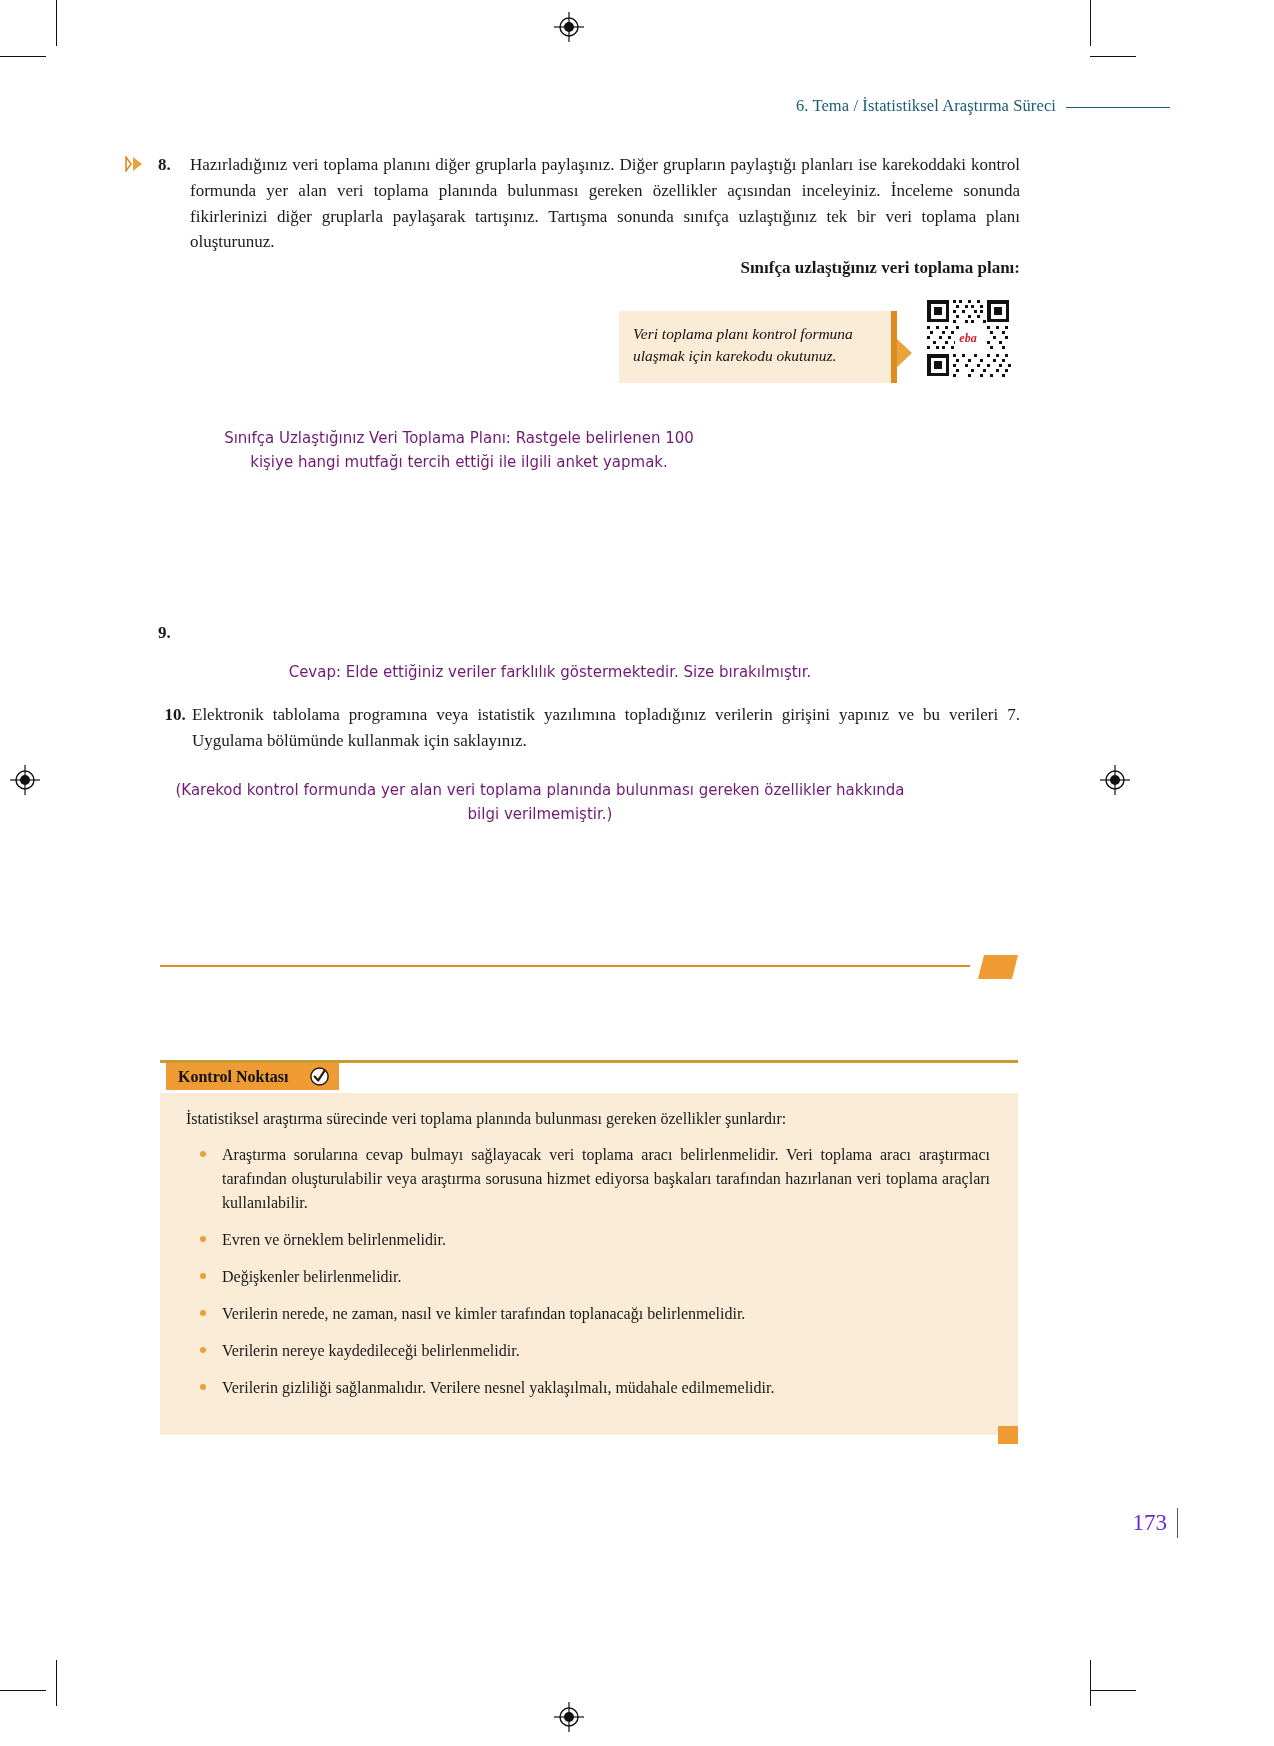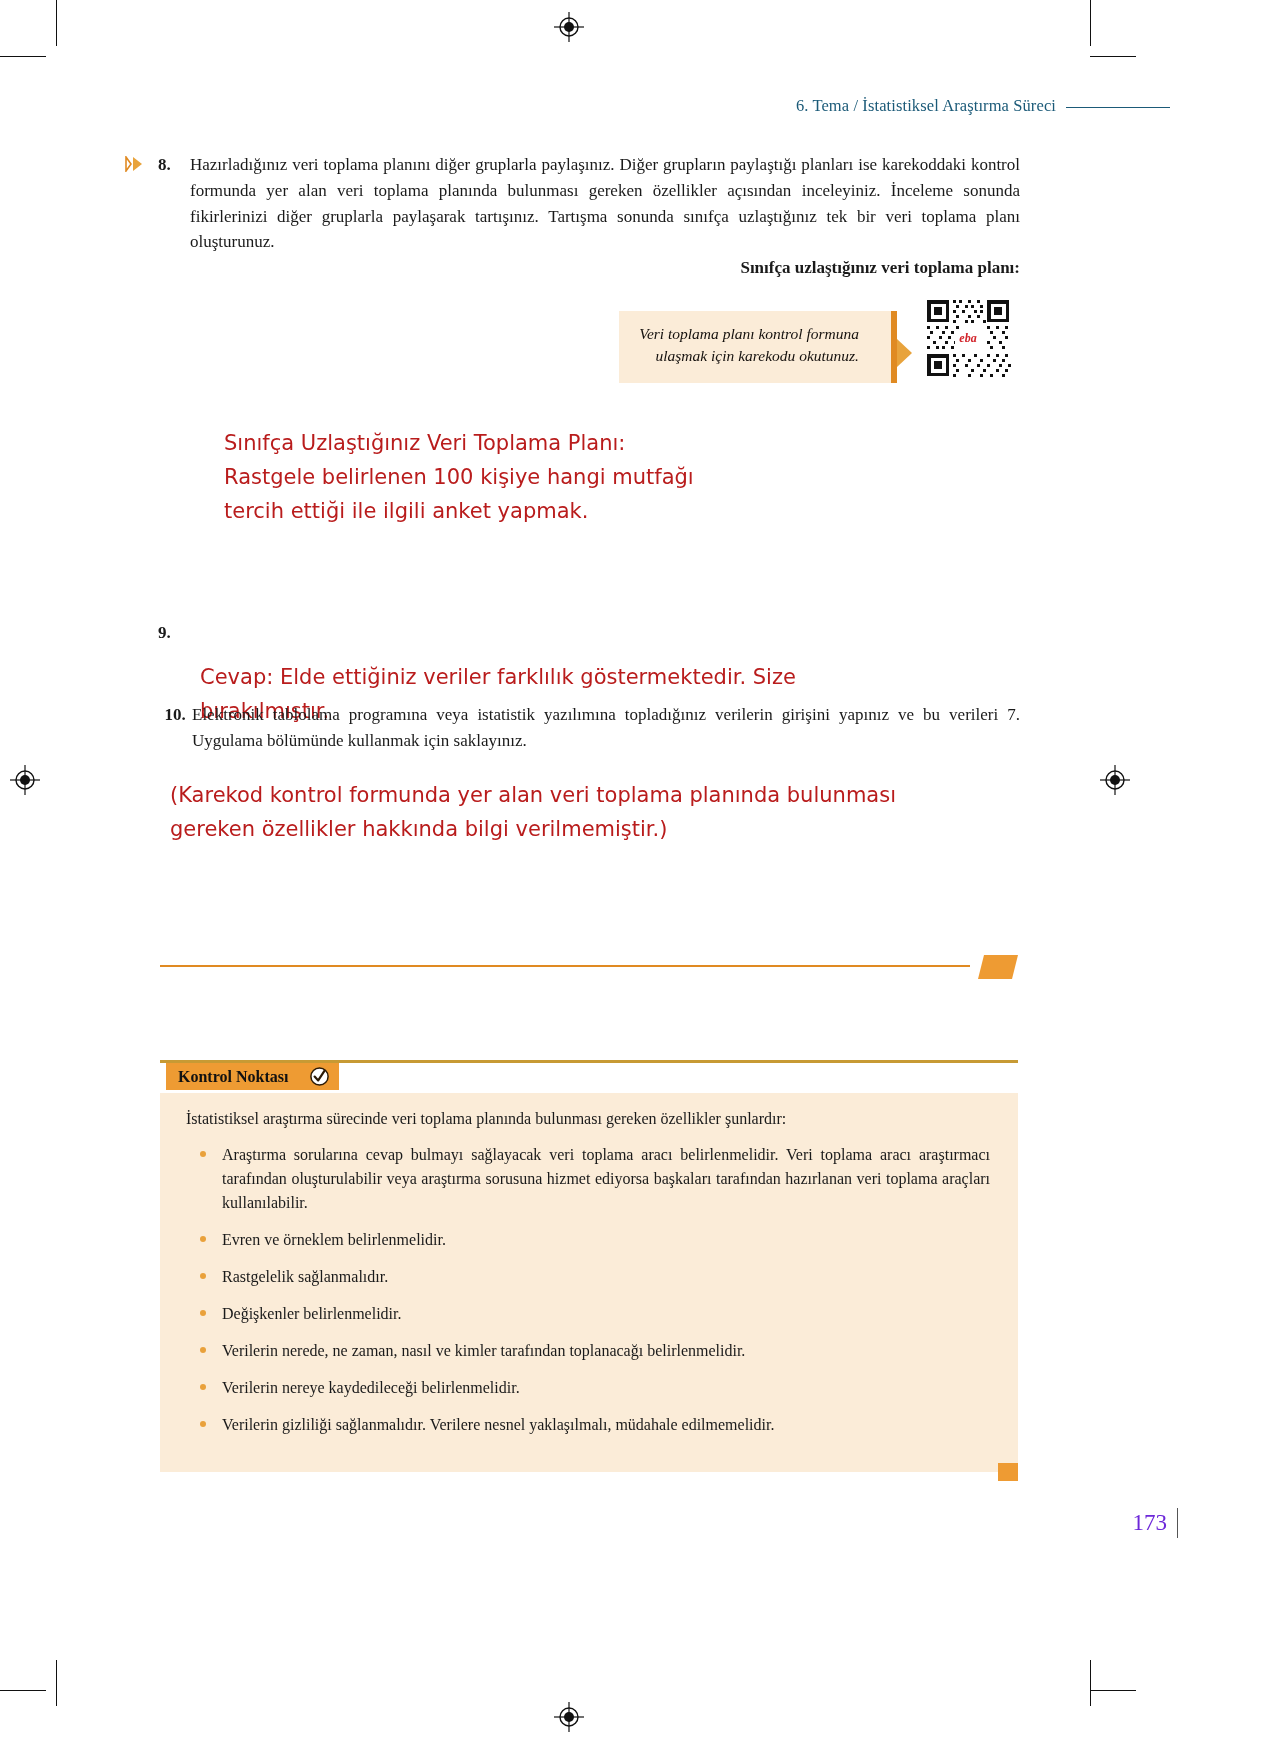--- a/index.html
+++ b/index.html
@@ -94,51 +94,51 @@
   
   .qr-callout {
     position: absolute;
     top: 311px;
     left: 619px;
     display: flex;
     align-items: stretch;
   }
   .callout-box {
     background: #fbecd8;
-    padding: 12px 32px 13px 14px;
+    padding: 12px 4px 13px 14px;
     width: 272px;
     box-sizing: border-box;
     font-style: italic;
     font-size: 15.5px;
     line-height: 1.42;
     color: #15110e;
-    text-align: right;
   }
   .callout-arrow {
     width: 22px;
     position: relative;
   }
   .callout-arrow svg { display: block; }
 
   .qr-code {
     position: absolute;
     top: 298px;
     left: 925px;
     width: 86px;
     height: 80px;
   }
   .qr-code svg { display: block; }
 
   
   .answer {
     position: absolute;
-    color: #b91c1c;
+    color: #701a75;
     font-family: "DejaVu Sans", sans-serif;
-    font-size: 21px;
+    font-size: 15px;
     line-height: 1.62;
+    text-align: center;
   }
   #answer-plan { top: 426px; left: 224px; width: 470px; }
   #answer-9 { top: 660px; left: 200px; width: 700px; }
   #answer-note { top: 778px; left: 170px; width: 740px; }
 
   
   .divider-wrap {
     position: absolute;
     top: 955px;
     left: 160px;
@@ -470,21 +470,20 @@
         <circle cx="9.5" cy="9.5" r="8.6" fill="#fff" stroke="#2b1a06" stroke-width="1.5"></circle>
         <path d="M4.6,9.6 L8.2,13.4 L14.6,3.6" fill="none" stroke="#2b1a06" stroke-width="2.2" stroke-linecap="round" stroke-linejoin="round"></path>
       </svg>
     </span>
   </div>
   <div class="kontrol-body">
     <div class="kontrol-intro">İstatistiksel araştırma sürecinde veri toplama planında bulunması gereken özellikler şunlardır:</div>
     <ul class="kontrol-list">
       <li><span class="dot"></span><span>Araştırma sorularına cevap bulmayı sağlayacak veri toplama aracı belirlenmelidir. Veri toplama aracı araştırmacı tarafından oluşturulabilir veya araştırma sorusuna hizmet ediyorsa başkaları tarafından hazırlanan veri toplama araçları kullanılabilir.</span></li>
       <li><span class="dot"></span><span>Evren ve örneklem belirlenmelidir.</span></li>
-      <li><span class="dot"></span><span>Rastgelelik sağlanmalıdır.</span></li>
       <li><span class="dot"></span><span>Değişkenler belirlenmelidir.</span></li>
       <li><span class="dot"></span><span>Verilerin nerede, ne zaman, nasıl ve kimler tarafından toplanacağı belirlenmelidir.</span></li>
       <li><span class="dot"></span><span>Verilerin nereye kaydedileceği belirlenmelidir.</span></li>
       <li><span class="dot"></span><span>Verilerin gizliliği sağlanmalıdır. Verilere nesnel yaklaşılmalı, müdahale edilmemelidir.</span></li>
     </ul>
     <div class="kontrol-bottom-tab"></div>
   </div>
 </div>
 
 <div class="page-number-wrap">

